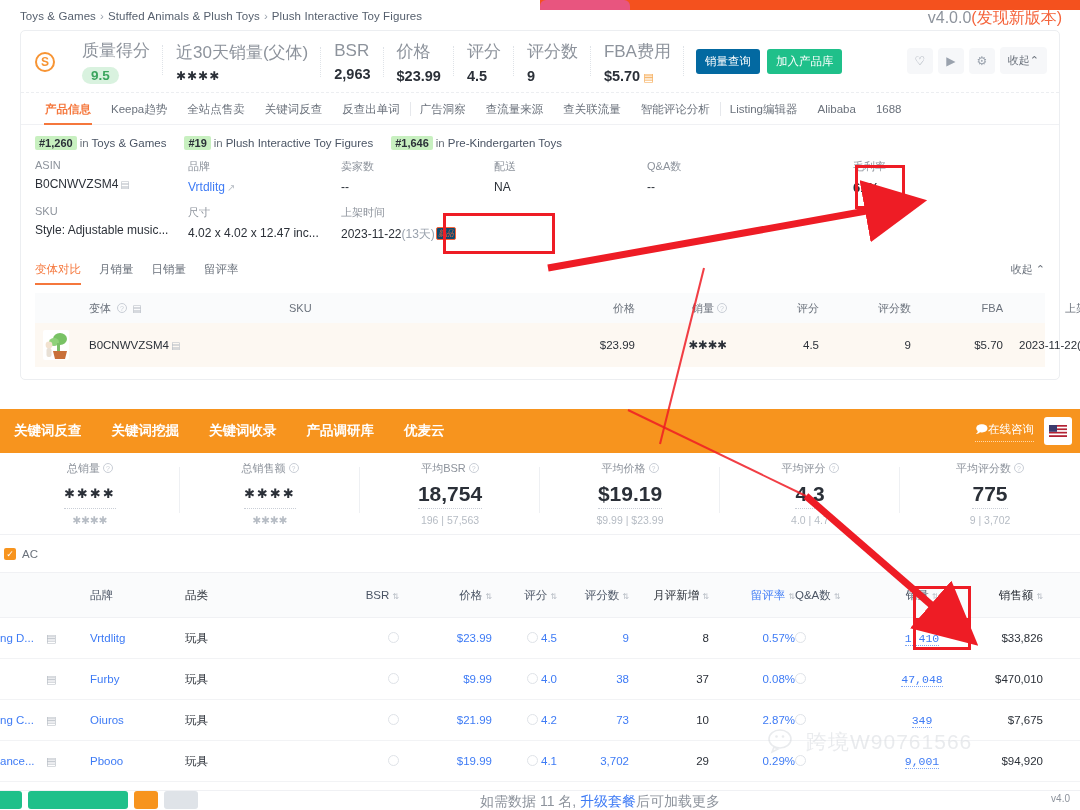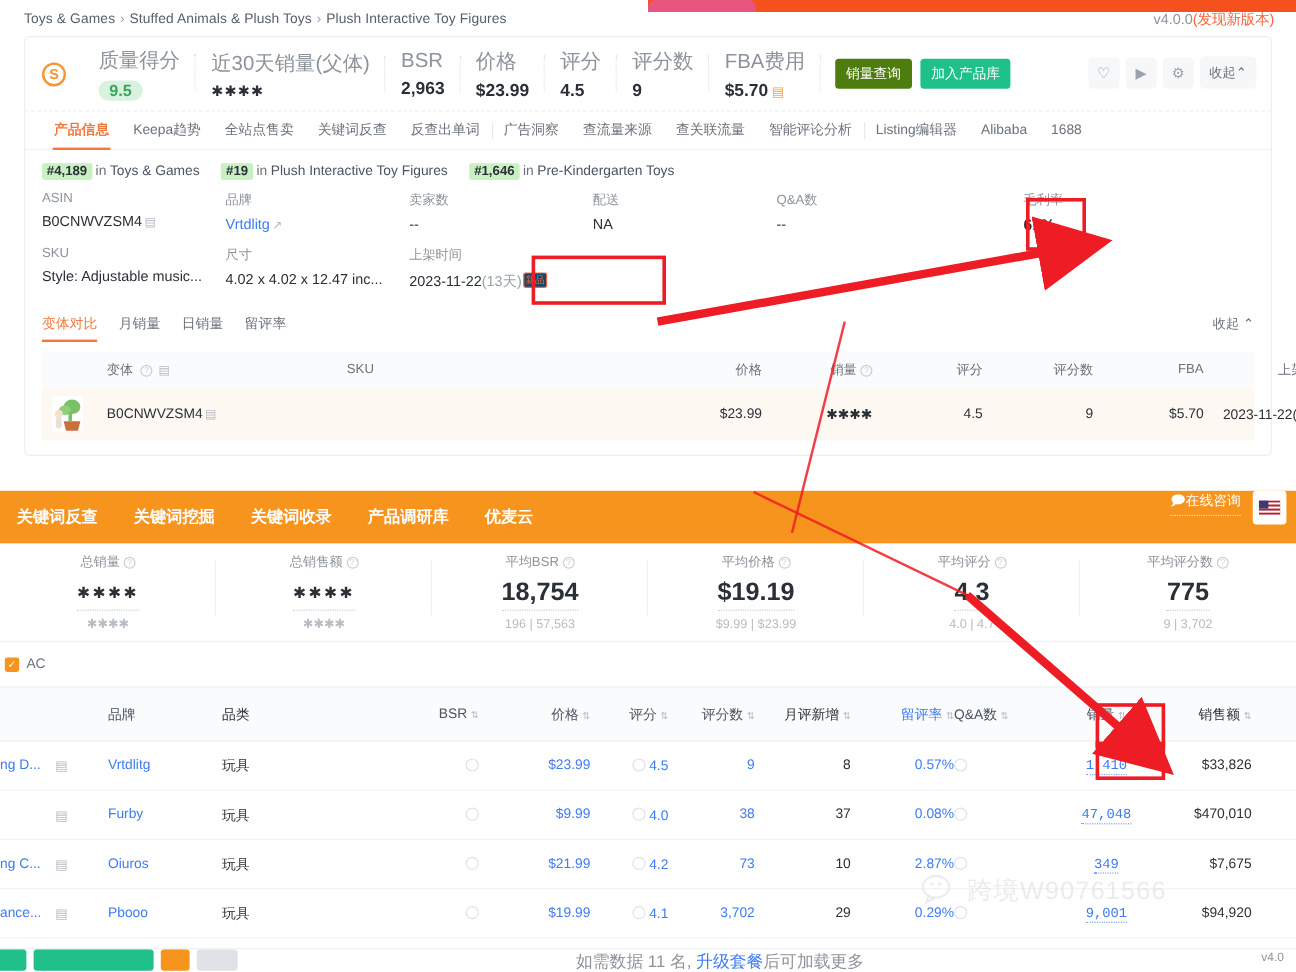--- a/index.html
+++ b/index.html
@@ -22,21 +22,21 @@
     border-top-left-radius:6px; border-top-right-radius:6px;
   }
 
   
   .breadcrumb {
     position:absolute; left:20px; top:10px; font-size:11.5px; color:#555f6d;
     letter-spacing:.1px;
   }
   .breadcrumb span.sep { color:#9aa2ad; margin:0 4px; }
   .version {
-    position:absolute; right:18px; top:8px; font-size:12px; color:#8d939c;
+    position:absolute; right:18px; top:8px; font-size:16px; color:#8d939c;
   }
   .version b { color:#f5643c; font-weight:normal; }
 
   
   .card {
     position:absolute; left:20px; top:30px; width:1040px; height:350px;
     background:#fff; border:1px solid #eceef1; border-radius:5px;
   }
 
   
@@ -57,21 +57,21 @@
   }
   .metric .lbl { font-size:17px; color:#8d939c; margin-bottom:5px; white-space:nowrap;}
   .metric .val { font-size:14.5px; color:#2b3038; font-weight:bold; white-space:nowrap;}
   .metric .val.stars { font-size:12px; letter-spacing:1px; color:#2b3038; }
   .score-pill {
     display:inline-block; background:#d9f2df; color:#3ba55d;
     font-size:13.5px; font-weight:bold; border-radius:10px; padding:1px 9px;
   }
   .calc-icon { color:#f5a54a; font-size:11px; margin-left:3px; }
   .btn-orange {
-    background:#4d7c0f; color:#fff; font-size:11.5px; border-radius:3px;
+    background:#0369a1; color:#fff; font-size:11.5px; border-radius:3px;
     padding:5px 9px; margin-left:12px; border:none; cursor:pointer; flex:none;
   }
   .btn-green {
     background:#1fc08a; color:#fff; font-size:11.5px; border-radius:3px;
     padding:5px 9px; margin-left:7px; border:none; cursor:pointer; flex:none;
   }
   .hdr-actions {
     position:absolute; right:12px; top:16px; display:flex; align-items:center; gap:5px;
   }
   .ic-btn {
@@ -116,21 +116,21 @@
   .attr-row { display:flex; height:46px; }
   .attr { width:153px; flex:none; }
   .attr.w-sku { width:153px; }
   .attr .k { font-size:11px; color:#8d939c; margin-bottom:6px; }
   .attr .v { font-size:12px; color:#2b3038; }
   .attr .v a { color:#3e7bf5; text-decoration:none; }
   .mini-ic { color:#b6bcc4; font-size:10px; margin-left:2px; }
   .sub-gray { color:#9aa2ad; }
   .new-tag {
     display:inline-block; background:#0c4a6e; color:#f5643c; border:1px solid #f5643c;
-    font-size:8px; padding:0 1px; border-radius:2px; margin-left:1px; vertical-align:2px;
+    font-size:8px; padding:0 1px; border-radius:2px; margin-left:1px; vertical-align:2px;font-style:italic;
   }
   .gp .k { font-size:11px; color:#8d939c; margin-bottom:6px; }
   .gp .v { font-size:13px; color:#2b3038; font-weight:bold; }
 
   
   .variant-tabs {
     margin-top:4px; padding-left:14px; height:28px; display:flex; align-items:center;
     gap:18px; position:relative;
   }
   .vtab { font-size:11.5px; color:#6b727c; cursor:pointer; position:relative; }
@@ -163,21 +163,21 @@
 
   
   .orange-bar {
     position:absolute; left:0; top:409px; width:1080px; height:44px;
     background:#f7941e; display:flex; align-items:center; padding-left:14px;
   }
   .onav {
     color:#fff; font-size:13.5px; font-weight:bold; margin-right:30px; cursor:pointer;
     white-space:nowrap;
   }
-  .obar-right { position:absolute; right:0; top:0; height:44px; display:flex; align-items:flex-start;}
+  .obar-right { position:absolute; right:0; top:0; height:44px; display:flex; align-items:center;}
   .consult { color:#fff; font-size:11.5px; border-bottom:1px dotted #ffd9ac; padding-bottom:1px;
     margin-right:10px; cursor:pointer; }
   .flag {
     width:28px; height:28px; background:#fff; border-radius:3px; margin-right:8px;
     display:flex; align-items:center; justify-content:center; font-size:13px;
   }
 
   
   .stats {
     position:absolute; left:0; top:453px; width:1080px; height:82px;
@@ -345,21 +345,21 @@
       <div class="tab">查流量来源</div>
       <div class="tab">查关联流量</div>
       <div class="tab">智能评论分析</div>
       <div class="tab sep-before">Listing编辑器</div>
       <div class="tab">Alibaba</div>
       <div class="tab">1688</div>
     </div>
 
     <div class="ranks">
       <div>
-        <span class="rank-badge">#4,189</span><span class="rank-in">in</span><span class="rank-cat">Toys &amp; Games</span>
+        <span class="rank-badge">#1,260</span><span class="rank-in">in</span><span class="rank-cat">Toys &amp; Games</span>
       </div>
       <div>
         <span class="rank-badge">#19</span><span class="rank-in">in</span><span class="rank-cat">Plush Interactive Toy Figures</span>
       </div>
       <div>
         <span class="rank-badge">#1,646</span><span class="rank-in">in</span><span class="rank-cat">Pre-Kindergarten Toys</span>
       </div>
     </div>
 
     <div class="attrs">

